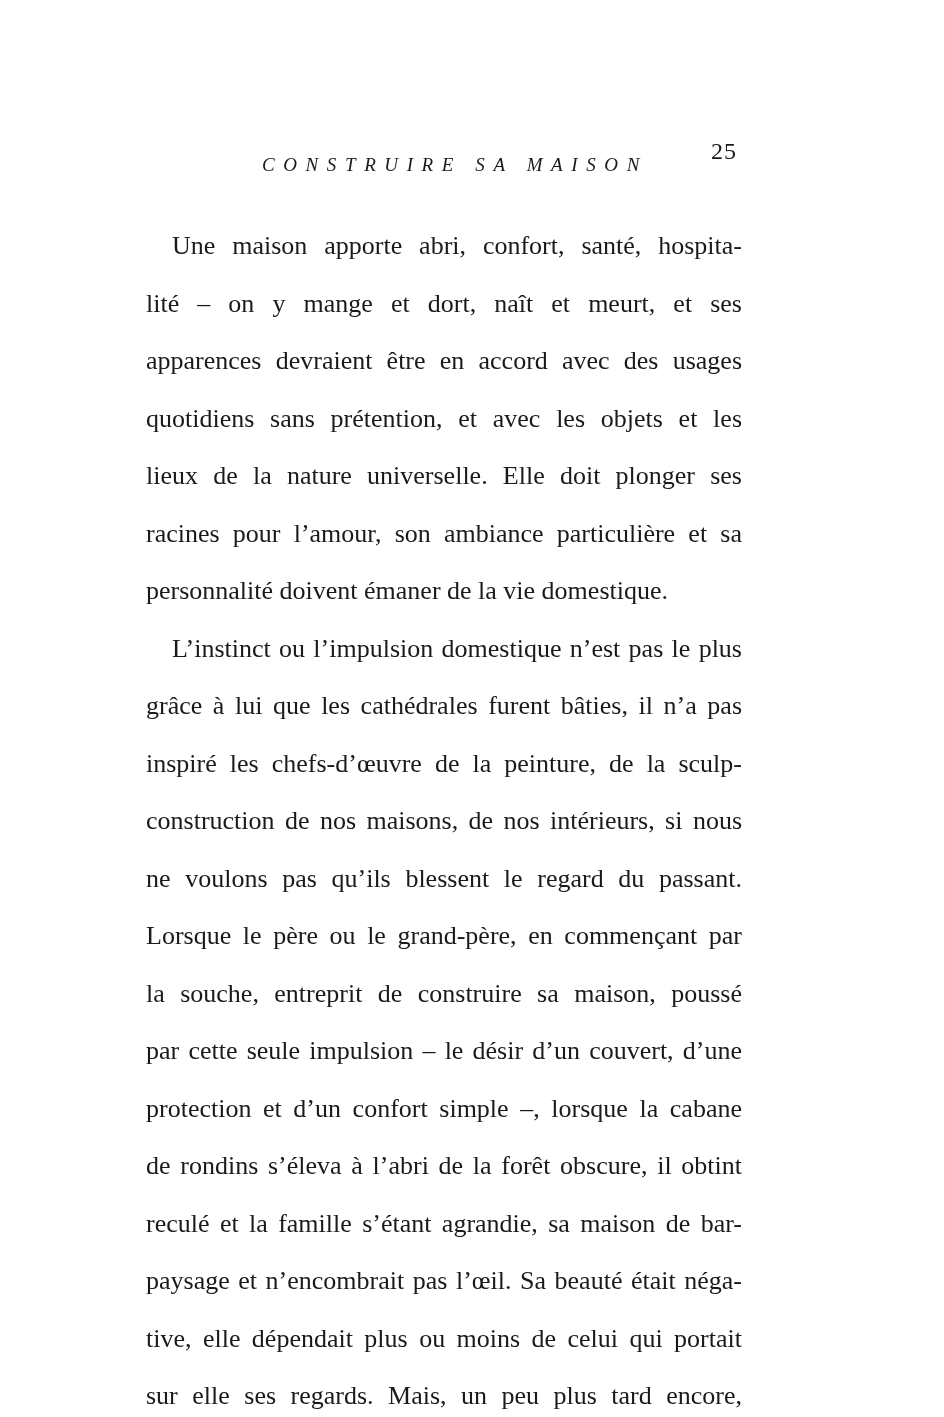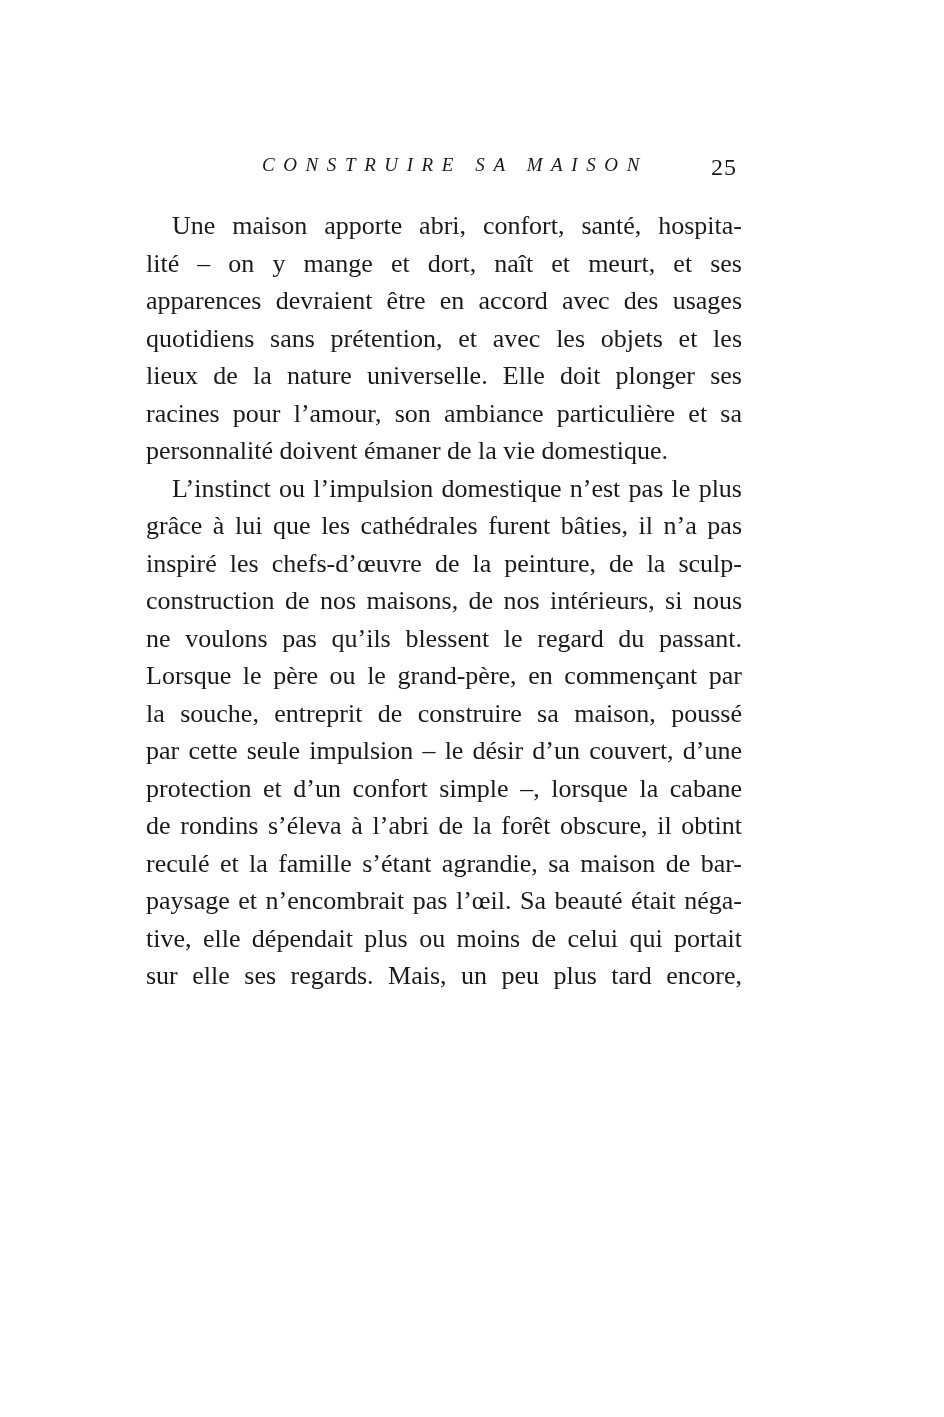--- a/index.html
+++ b/index.html
@@ -28,39 +28,40 @@
       top: 16px;
       font-style: italic;
       font-size: 19px;
       letter-spacing: 8.6px;
       line-height: 30px;
       white-space: nowrap;
     }
     .folio {
       position: absolute;
       left: 711px;
-      top: 16px;
+      top: 0;
       font-size: 24px;
       letter-spacing: 1px;
       line-height: 34px;
     }
     .text-block {
       position: absolute;
       top: 207px;
       left: 146px;
       width: 596px;
     }
     .line {
       display: block;
       height: 37.5px;
       line-height: 37.5px;
       font-size: 26px;
       white-space: nowrap;
       text-align: justify;
       text-align-last: justify;
+      margin-top: 20px;
     }
     .line.indent {
       padding-left: 26px;
     }
     .line.last {
       text-align-last: left;
     }
   </style>
 </head>
 <body>

